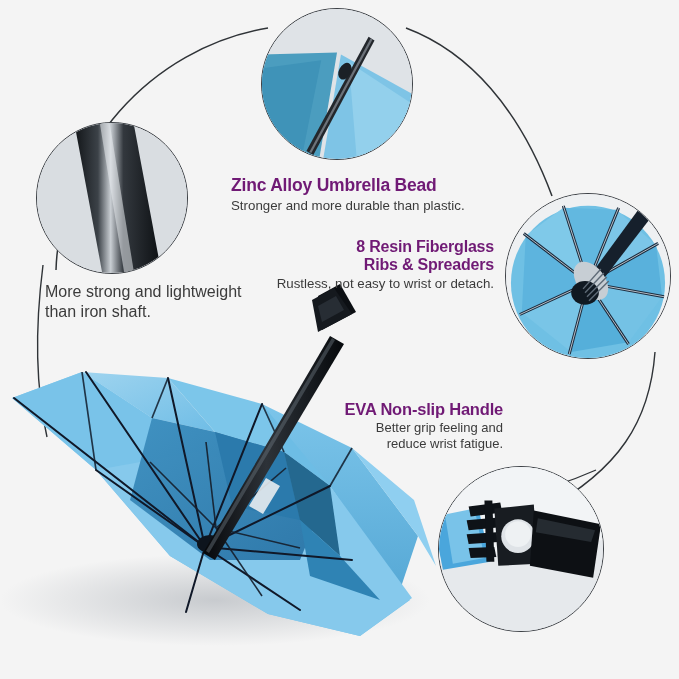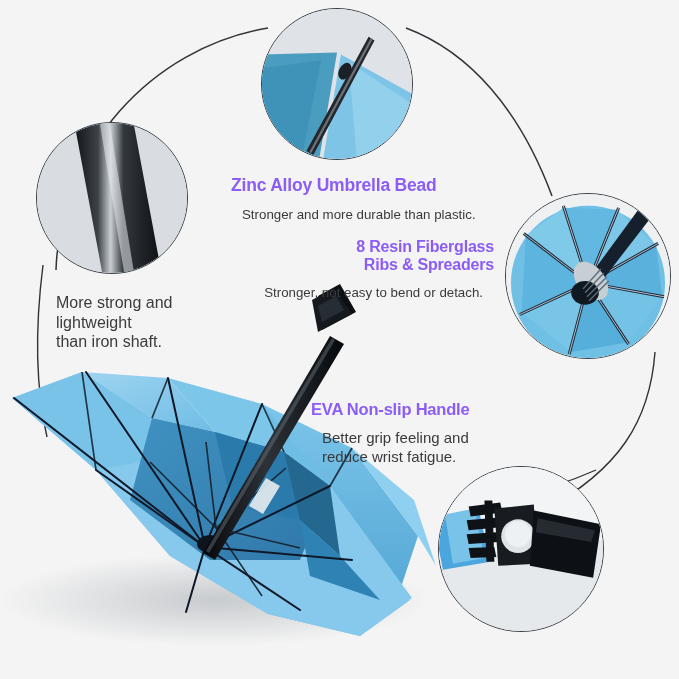--- a/index.html
+++ b/index.html
@@ -14,47 +14,47 @@
   #stage {
     position: relative;
     width: 679px;
     height: 679px;
     background: #f4f4f4;
     overflow: hidden;
   }
   
   .callout { position: absolute; }
   .callout .title {
-    color: #8b5cf6;
+    color: #701a75;
     font-weight: bold;
     line-height: 1.12;
     margin: 0 0 2px 0;
     white-space: pre-line;
   }
   .callout .desc {
     color: #3b3b3b;
     line-height: 1.22;
-    margin: 11px;
+    margin: 0;
     white-space: pre-line;
   }
   #co-bead { left: 231px; top: 176px; width: 260px; }
   #co-bead .title { font-size: 17.5px; letter-spacing: -0.2px; }
   #co-bead .desc  { font-size: 13.3px; }
 
   #co-ribs { left: 252px; top: 238px; width: 242px; text-align: right; }
   #co-ribs .title { font-size: 16px; letter-spacing: -0.2px; }
   #co-ribs .desc  { font-size: 13.3px; text-align: right; }
 
   #co-shaft { left: 45px; top: 282px; width: 200px; }
   #co-shaft .title { font-size: 16.5px; letter-spacing: -0.3px; }
   #co-shaft .desc  { font-size: 16px; }
 
   #co-handle { left: 311px; top: 400px; width: 192px; text-align: center; }
-  #co-handle .title { font-size: 16.5px; letter-spacing: -0.2px; text-align: left; }
-  #co-handle .desc  { font-size: 15px; text-align: left; }
+  #co-handle .title { font-size: 16.5px; letter-spacing: -0.2px; text-align: right; }
+  #co-handle .desc  { font-size: 13px; text-align: right; }
 
   
   .inset {
     position: absolute;
     border-radius: 50%;
     overflow: hidden;
     border: 1.6px solid #3b3f44;
     background: #e9ebee;
   }
   #inset-bead  { left: 261px; top: 8px;   width: 152px; height: 152px; }
@@ -266,21 +266,21 @@
   </div>
 
   <div class="callout" id="co-bead">
     <p class="title">Zinc Alloy Umbrella Bead</p>
     <p class="desc">Stronger and more durable than plastic.</p>
   </div>
 
   <div class="callout" id="co-ribs">
     <p class="title">8 Resin Fiberglass
 Ribs &amp; Spreaders</p>
-    <p class="desc">Stronger, not easy to bend or detach.</p>
+    <p class="desc">Rustless, not easy to wrist or detach.</p>
   </div>
 
   <div class="callout" id="co-shaft">
     <p class="desc">More strong and lightweight
 than iron shaft.</p>
   </div>
 
   <div class="callout" id="co-handle">
     <p class="title">EVA Non-slip Handle</p>
     <p class="desc">Better grip feeling and

